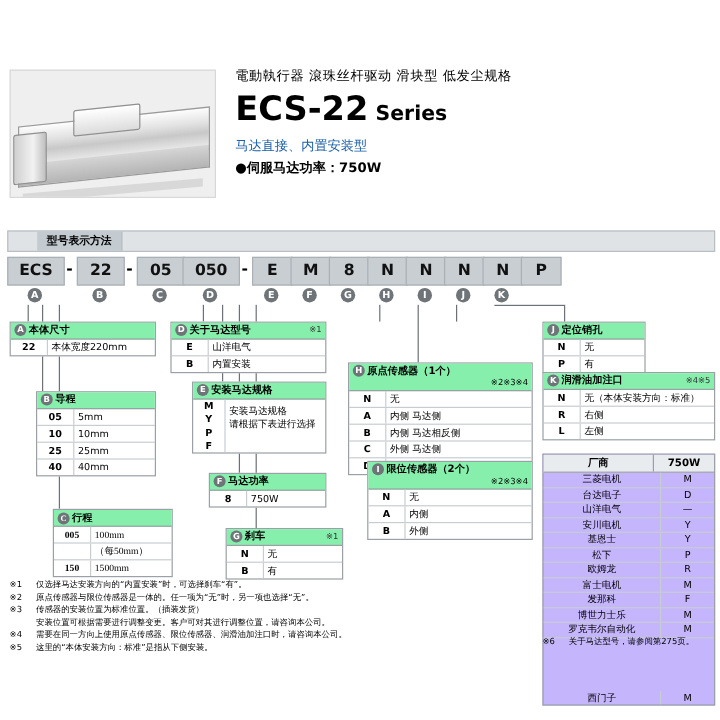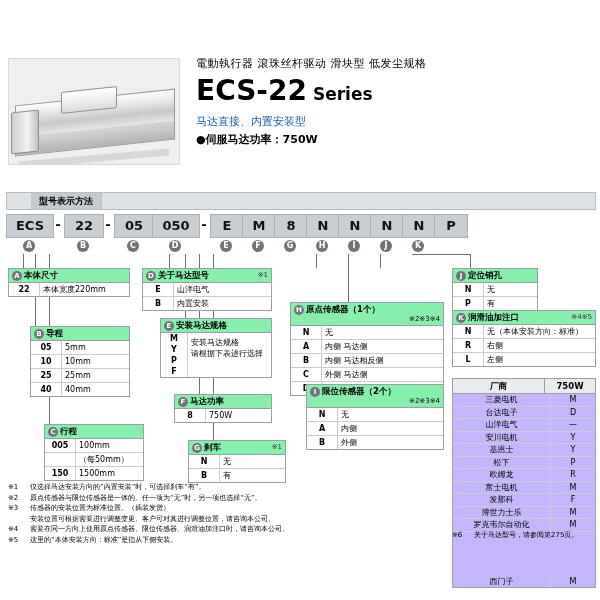--- a/index.html
+++ b/index.html
@@ -216,21 +216,21 @@
     <div class="rowline">
         <div class="k">25</div>
         <div class="v">25mm</div>
       </div>
     <div class="rowline">
         <div class="k">40</div>
         <div class="v">40mm</div>
       </div>
   </div>
 
-  <div class="box" style="left:44px;top:424px;width:98px;">
+  <div class="box" style="left:44px;top:424px;width:98px;font-family:Liberation Serif, serif;">
     <div class="hd">
       <span class="c">C</span><span>行程</span>
     </div>
     <div class="rowline">
         <div class="k">005</div>
         <div class="v">100mm</div>
       </div>
     <div class="rowline">
         <div class="k"></div>
         <div class="v">（每50mm）</div>

